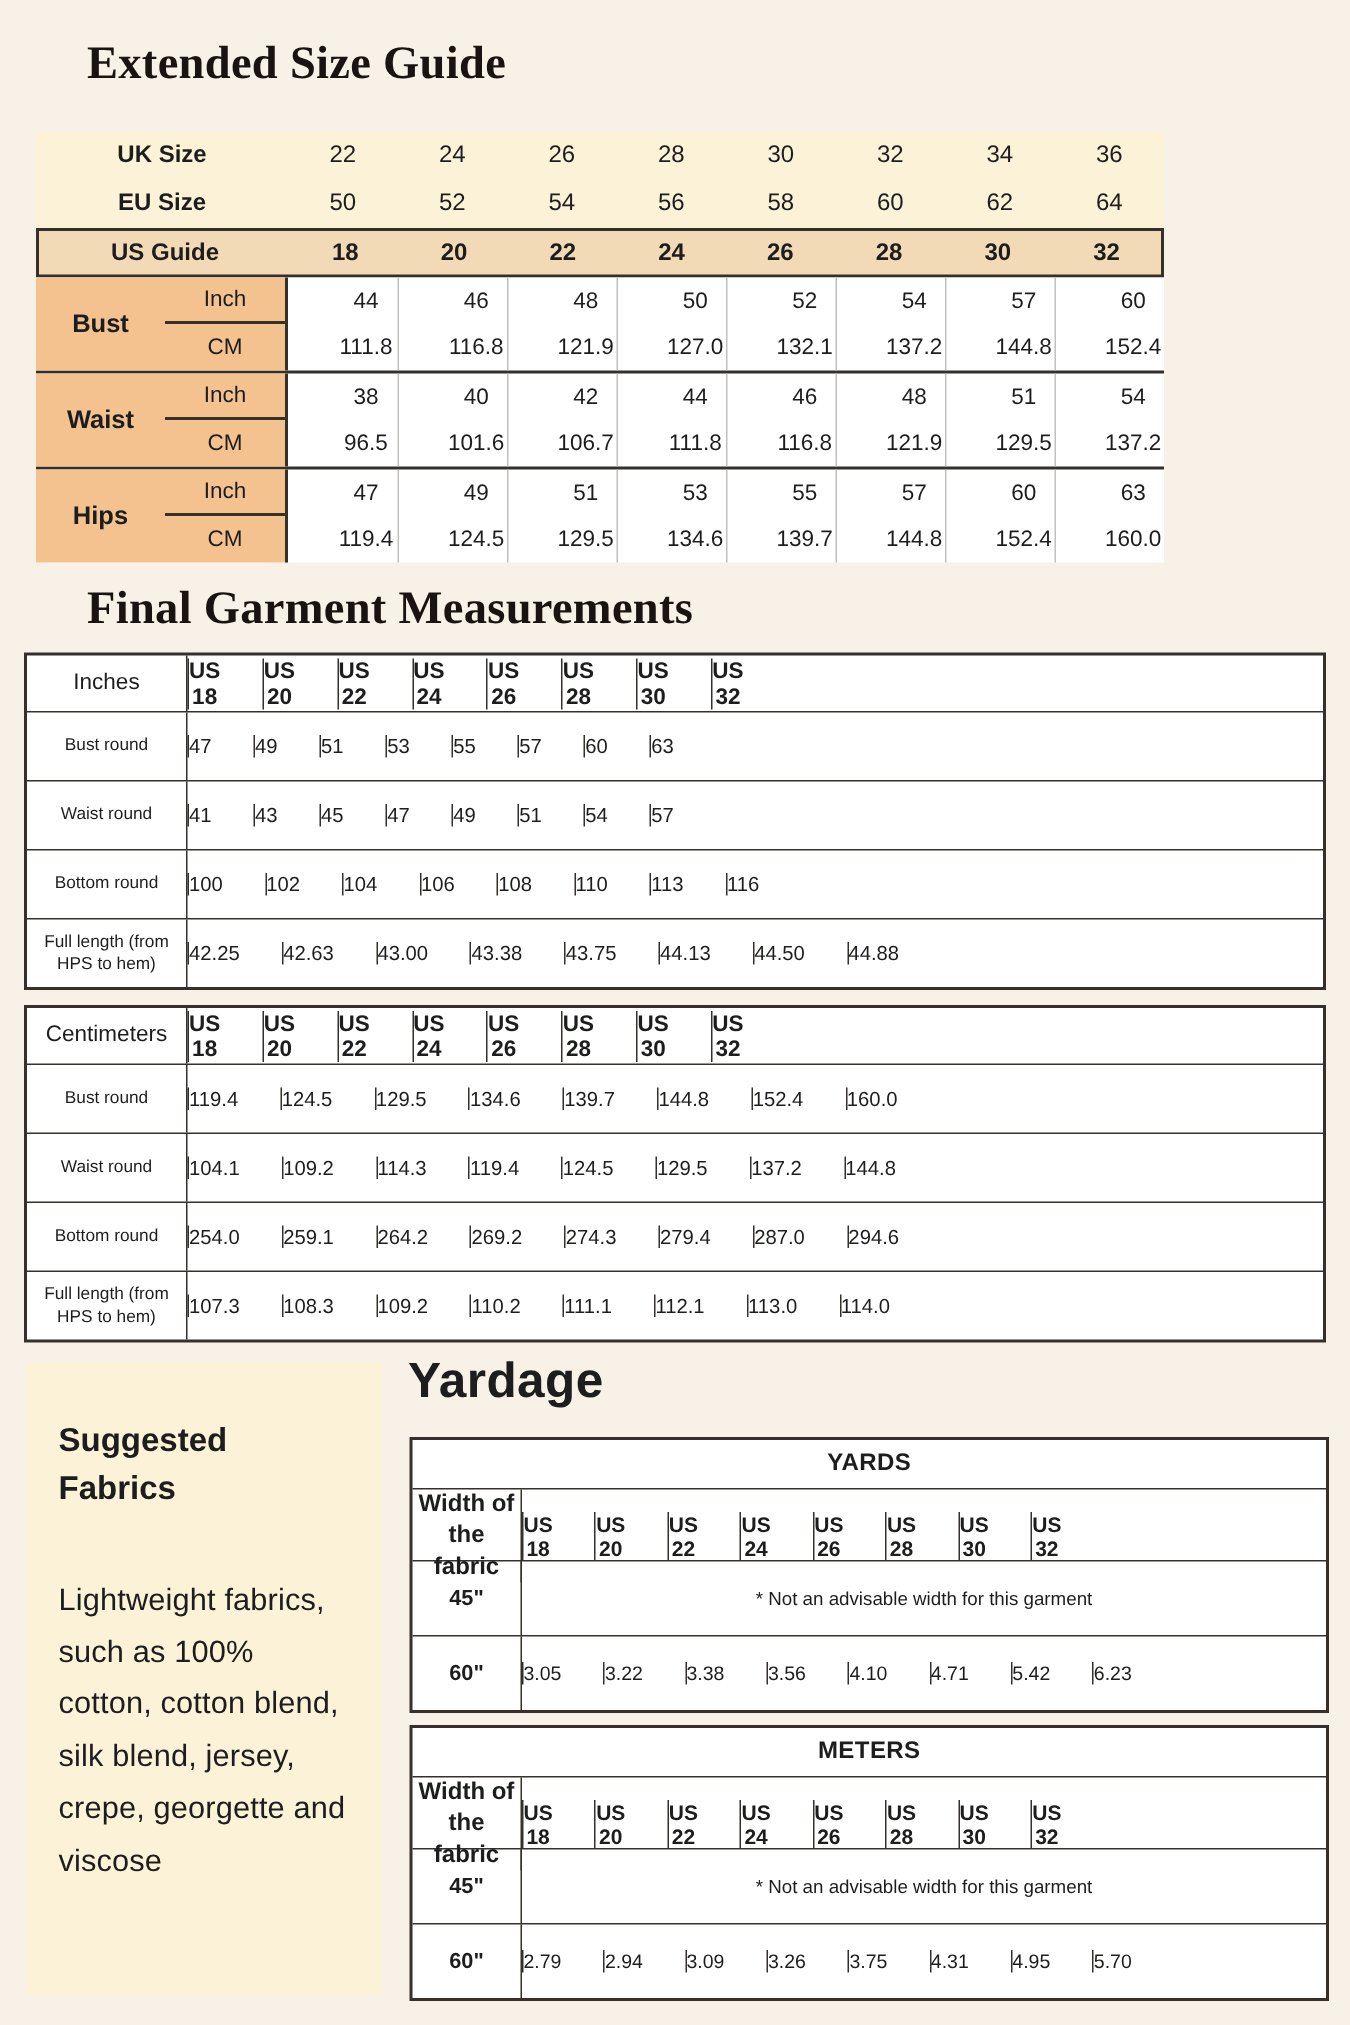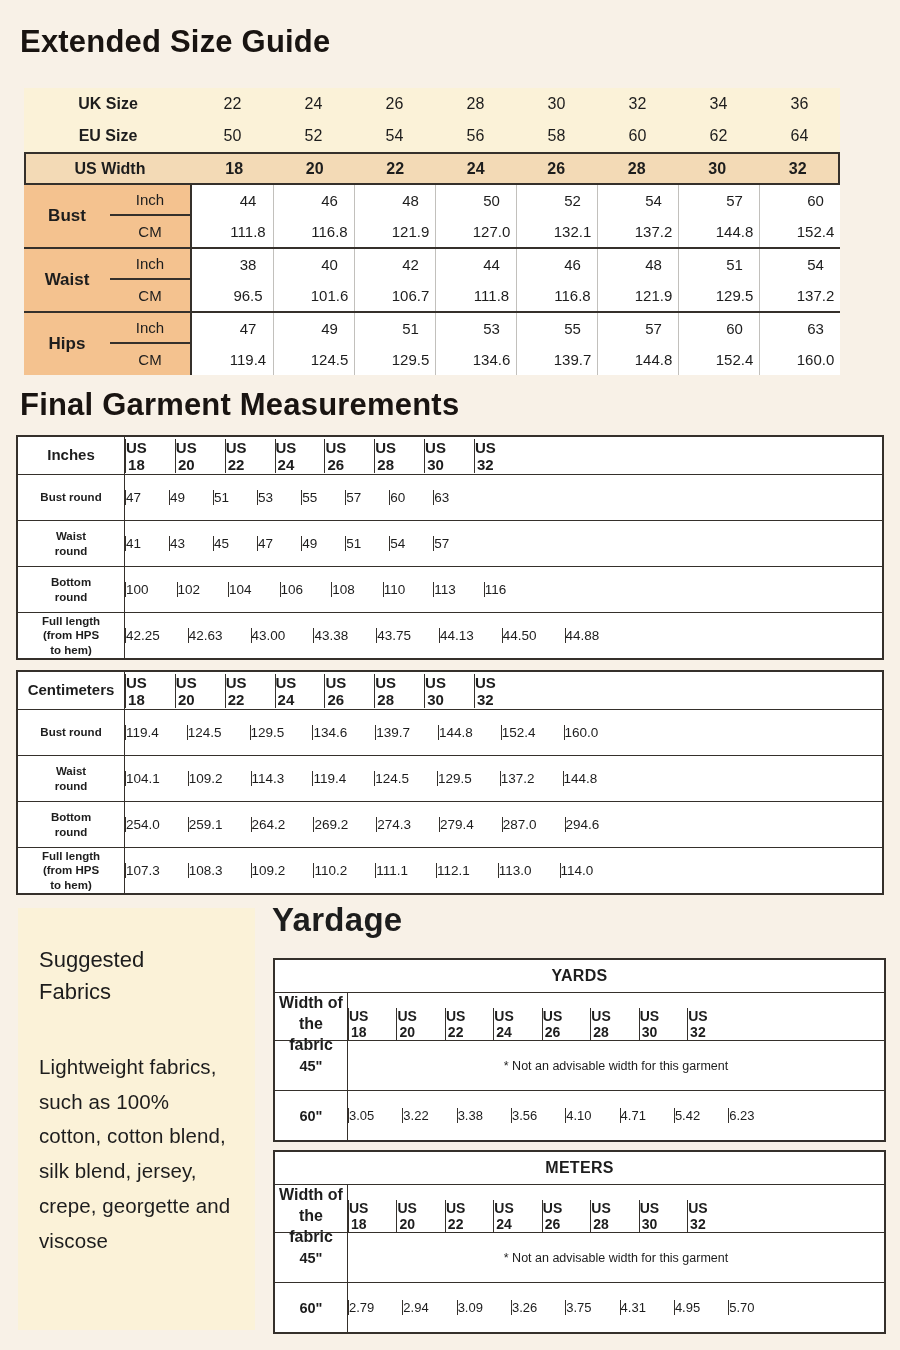--- a/index.html
+++ b/index.html
@@ -6,28 +6,29 @@
   html,body { width: 900px; height: 1350px; }
   body {
     position: relative;
     background: var(--c-page_bg, #f8f1e7);
     font-family: "Liberation Sans", sans-serif;
     color: var(--c-text, #1d1d1d);
     overflow: hidden;
   }
   .serif-title {
     position: absolute;
-    font-family: Liberation Sans, sans-serif;
+    font-family: Liberation Serif, serif;
     font-weight: 700;
     font-size: 31px;
     letter-spacing: 0.2px;
     color: #191411;
+    margin-left: 38px;
   }
   
-  .size-table { position: absolute; left: 24px; top: 88px; width: 816px; }
+  .size-table { position: absolute; left: 24px; top: 88px; width: 752px; }
   .conv-row {
     display: grid;
     grid-template-columns: 168px repeat(8, 1fr);
     height: 32px;
     background: var(--c-cream, #fbf2d8);
     align-items: center;
   }
   .conv-row .rlabel { font-weight: 700; text-align: center; font-size: 16px; }
   .conv-row .cell { text-align: center; font-size: 16px; }
   .conv-row.us {
@@ -85,30 +86,30 @@
     border-top: 1px solid var(--c-line, #35302b);
   }
   .fg-row.head { height: 37px; border-top: none; }
   .fg-row > div, .fg-row .cell {
     display: flex; align-items: center; justify-content: center;
     text-align: center;
     border-left: 1px solid var(--c-line, #35302b);
     font-size: 13.5px;
   }
   .fg-row > div:first-child { border-left: none; }
-  .fg-row .flabel { font-weight: 700; font-size: 11.5px; padding: 0 22px; line-height: 1.25; }
+  .fg-row .flabel { font-weight: 400; font-size: 11.5px; padding: 0 6px; line-height: 1.25; }
   .fg-row.head .flabel { font-size: 15px; }
   .fg-row.head .cell { font-weight: 700; font-size: 15px; }
   
   .fabric-box {
     position: absolute; left: 18px; top: 908px; width: 237px; height: 422px;
     background: var(--c-cream, #fbf2d8);
     padding: 36px 21px 0 21px;
   }
-  .fabric-box h3 { font-size: 22px; font-weight: 400; width: 150px; line-height: 1.45; }
+  .fabric-box h3 { font-size: 22px; font-weight: 700; width: 150px; line-height: 1.45; }
   .fabric-box p { margin-top: 42px; font-size: 20.5px; line-height: 1.7; letter-spacing: 0.1px; }
   .yardage-title { position: absolute; left: 272px; top: 901px; font-size: 33px; font-weight: 700; letter-spacing: 0.3px; }
   .y-table {
     position: absolute; left: 273px; width: 613px;
     background: #fff;
     border: 2px solid var(--c-line, #35302b);
   }
   .y-title {
     height: 32px;
     display: flex; align-items: center; justify-content: center;
@@ -142,21 +143,21 @@
 <div class="size-table">
   <div class="conv-row">
     <div class="rlabel">UK Size</div>
     <div class="gcells"><div class="cell">22</div><div class="cell">24</div><div class="cell">26</div><div class="cell">28</div><div class="cell">30</div><div class="cell">32</div><div class="cell">34</div><div class="cell">36</div></div>
   </div>
   <div class="conv-row">
     <div class="rlabel">EU Size</div>
     <div class="gcells"><div class="cell">50</div><div class="cell">52</div><div class="cell">54</div><div class="cell">56</div><div class="cell">58</div><div class="cell">60</div><div class="cell">62</div><div class="cell">64</div></div>
   </div>
   <div class="conv-row us">
-    <div class="rlabel">US Width</div>
+    <div class="rlabel">US Guide</div>
     <div class="gcells"><div class="cell">18</div><div class="cell">20</div><div class="cell">22</div><div class="cell">24</div><div class="cell">26</div><div class="cell">28</div><div class="cell">30</div><div class="cell">32</div></div>
   </div>
 
   <div class="group">
     <div class="glabel">Bust</div>
     <div class="ulabel inch">Inch</div>
     <div class="ulabel cm">CM</div>
     <div class="data">
       <div class="gcells"><div class="cell">44</div><div class="cell">46</div><div class="cell">48</div><div class="cell">50</div><div class="cell">52</div><div class="cell">54</div><div class="cell">57</div><div class="cell">60</div></div>
       <div class="gcells"><div class="cell">111.8</div><div class="cell">116.8</div><div class="cell">121.9</div><div class="cell">127.0</div><div class="cell">132.1</div><div class="cell">137.2</div><div class="cell">144.8</div><div class="cell">152.4</div></div>

